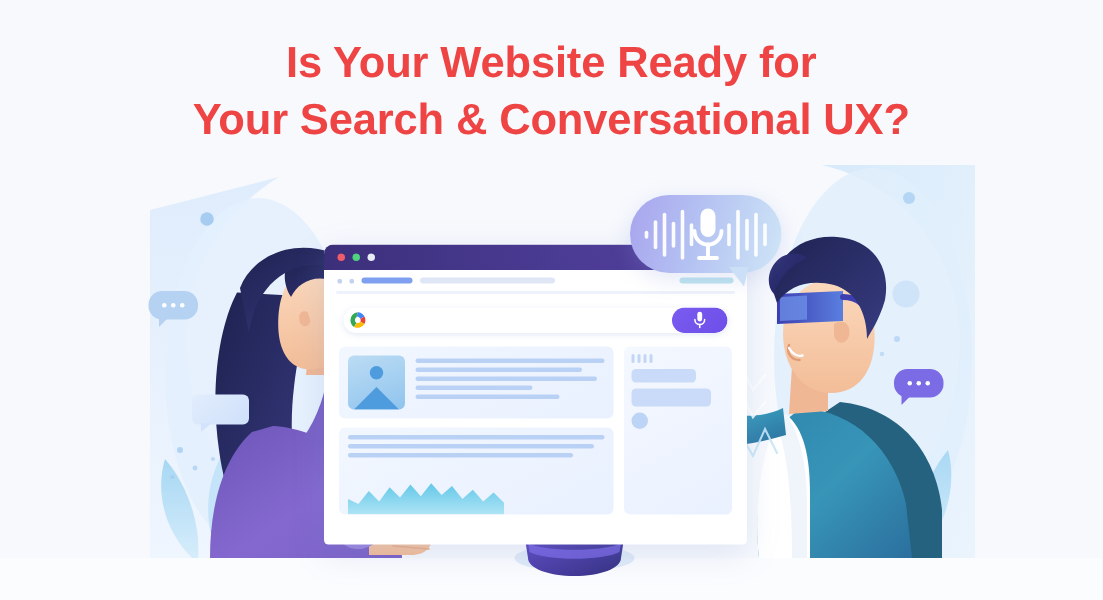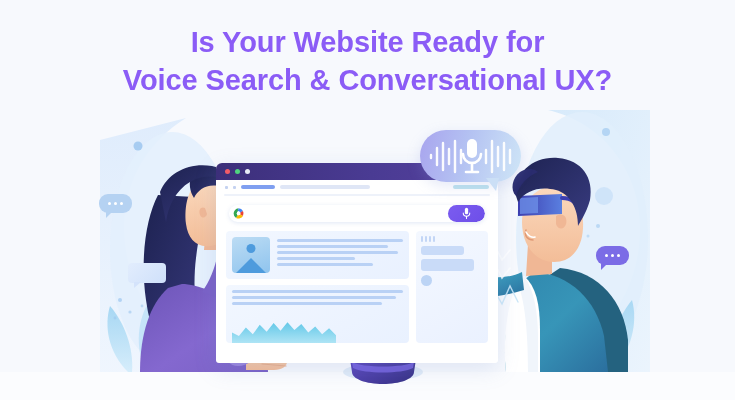--- a/index.html
+++ b/index.html
@@ -19,21 +19,21 @@
   
   .heading {
     position:absolute;
     top:24px; left:0; right:0;
     text-align:center;
     z-index:40;
     pointer-events:none;
   }
   .heading .line {
     display:block;
-    color:#8b5cf6;
+    color:#ef4444;
     letter-spacing:-0.1px;
     line-height:1.30;
     text-align:center;
   }
   .heading .line1 { font-size:29px; font-weight:600; }
   .heading .line2 { font-size:29px; font-weight:600; }
   .heading .strong { font-weight:800; }
 
   
   .bg-layer { position:absolute; inset:0; z-index:1; }
@@ -215,21 +215,21 @@
       <circle cx="142" cy="306" r="1.4" fill="#9cc6ef" opacity="0.55"></circle>
       <circle cx="598" cy="226" r="2" fill="#a9cef1" opacity="0.7"></circle>
       <circle cx="588" cy="236" r="1.5" fill="#a9cef1" opacity="0.6"></circle>
 
       <rect x="0" y="372" width="735" height="28" fill="#fbfcfe"></rect>
     </svg>
   </div>
 
   <div class="heading">
     <span class="line line1">Is Your Website Ready for</span>
-    <span class="line line2"><span class="strong">Voice Search</span><span> &amp; Conversational UX?</span></span>
+    <span class="line line2"><span class="strong">Your Search</span><span> &amp; Conversational UX?</span></span>
   </div>
 
   <div class="browser">
     <div class="browser-bar">
       <span class="dot red"></span>
       <span class="dot green"></span>
       <span class="dot grey"></span>
     </div>
     <div class="browser-toolbar">
       <span class="tb-sq"></span>

